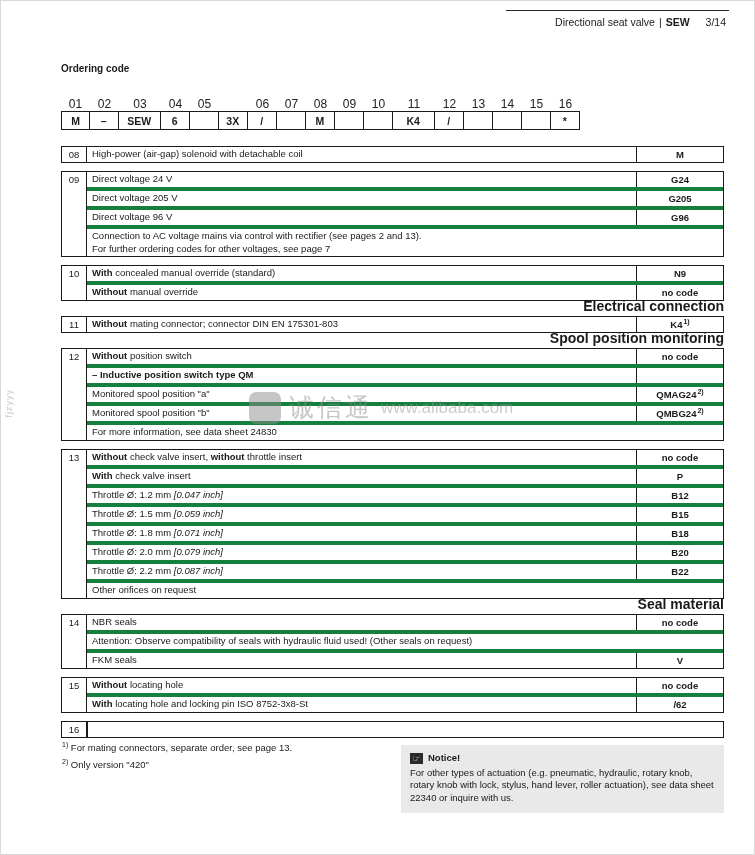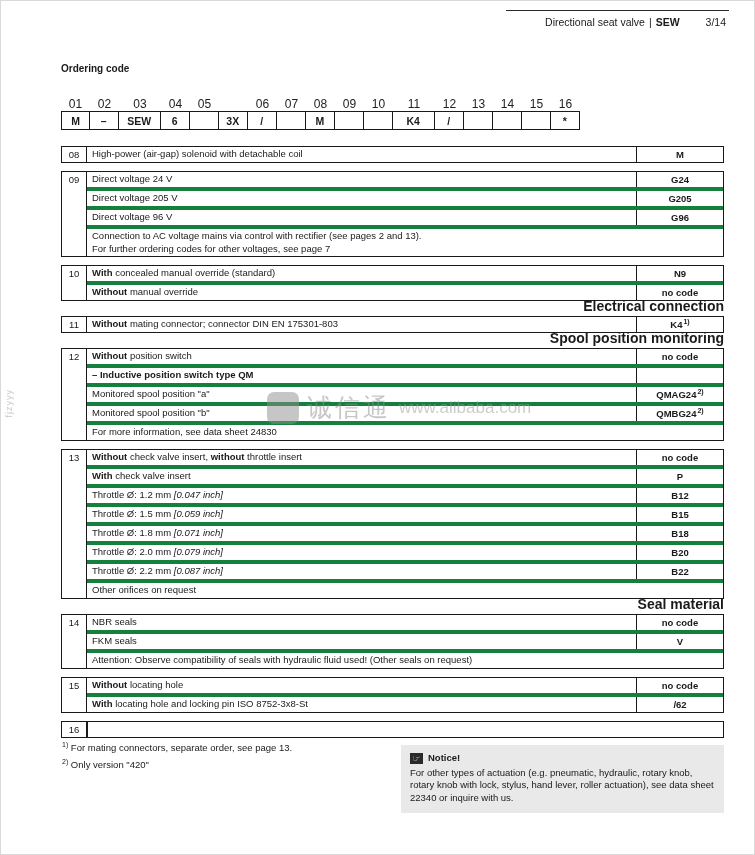--- a/index.html
+++ b/index.html
@@ -5,21 +5,21 @@
   html,body{margin:0;padding:0;background:#fff;}
   .page{
     position:relative;width:753px;height:853px;background:#ffffff;
     font-family:"Liberation Sans","DejaVu Sans",sans-serif;color:#1a1a1a;
     border:1px solid #d9d9d9;overflow:hidden;
   }
   .header-rule{position:absolute;top:9px;left:505px;width:223px;height:1px;background:#2a2a2a;}
   .header{position:absolute;top:15px;right:28px;font-size:10.5px;white-space:nowrap;}
   .header .sep{margin:0 4px;}
   .header .bold{font-weight:bold;}
-  .header .pagenum{margin-left:26px;}
+  .header .pagenum{margin-left:16px;}
   .title{position:absolute;left:60px;top:62px;font-size:10px;font-weight:bold;margin:0;}
   
   .codegrid{position:absolute;left:60px;top:96px;display:flex;}
   .code-col{display:flex;flex-direction:column;}
   .code-num{height:13px;font-size:12px;text-align:center;padding-bottom:1px;color:#222;}
   .code-box{height:17px;border:1.5px solid #1a1a1a;margin-left:-1.5px;display:flex;align-items:center;
     justify-content:center;font-weight:bold;font-size:10.5px;background:#fff;}
   .code-col:first-child .code-box{margin-left:0;}
   
   .sections{position:absolute;left:60px;top:145px;width:663px;}
@@ -41,21 +41,21 @@
   .footnotes{position:absolute;left:60px;top:741px;font-size:9.5px;}
   .footnote{margin-bottom:5px;line-height:12px;}
   
   .notice{position:absolute;left:400px;top:744px;width:323px;box-sizing:border-box;
     background:#e9e9e9;padding:7px 9px 9px 9px;font-size:9.5px;line-height:12.5px;}
   .notice-title{display:flex;align-items:center;gap:5px;font-weight:bold;margin-bottom:2px;}
   .notice-icon{width:13px;height:11px;background:#2a2a2a;color:#fff;font-size:9px;line-height:11px;
     display:inline-flex;align-items:center;justify-content:center;flex:0 0 auto;}
   
   .watermark{position:absolute;left:248px;top:390px;display:flex;align-items:center;gap:8px;
-    opacity:0.5;filter:blur(0.7px);color:#8f8f8f;z-index:5;pointer-events:none;margin-left:18px;}
+    opacity:0.5;filter:blur(0.7px);color:#8f8f8f;z-index:5;pointer-events:none;}
   .wm-logo{width:32px;height:32px;background:#8f8f8f;border-radius:7px;display:inline-block;}
   .wm-cn{font-size:25px;letter-spacing:3px;}
   .wm-url{font-size:17px;color:#9a9a9a;}
   .side-wm{position:absolute;left:3px;top:388px;writing-mode:vertical-rl;transform:rotate(180deg);
     font-size:9px;color:#bdbdbd;letter-spacing:1px;opacity:.8;z-index:5;pointer-events:none;}
 </style>
 </head>
 <body>
 
 <div class="page">
@@ -254,25 +254,25 @@
       </div>
       <div class="sec-heading">Seal material</div>
       <div class="sec-table after-heading">
         <div class="sec-num">14</div>
         <div class="sec-body">
           <div class="sec-row">
             <div class="sec-desc"><span>NBR seals</span></div>
             <div class="sec-code">no code</div>
           </div>
           <div class="sec-row">
+            <div class="sec-desc"><span>Attention: Observe compatibility of seals with hydraulic fluid used! (Other seals on request)</span></div>
+          </div>
+          <div class="sec-row">
             <div class="sec-desc"><span>FKM seals</span></div>
             <div class="sec-code">V</div>
-          </div>
-          <div class="sec-row">
-            <div class="sec-desc"><span>Attention: Observe compatibility of seals with hydraulic fluid used! (Other seals on request)</span></div>
           </div>
         </div>
       </div>
       <div class="sec-table">
         <div class="sec-num">15</div>
         <div class="sec-body">
           <div class="sec-row">
             <div class="sec-desc"><span class="b">Without</span><span> locating hole</span></div>
             <div class="sec-code">no code</div>
           </div>

